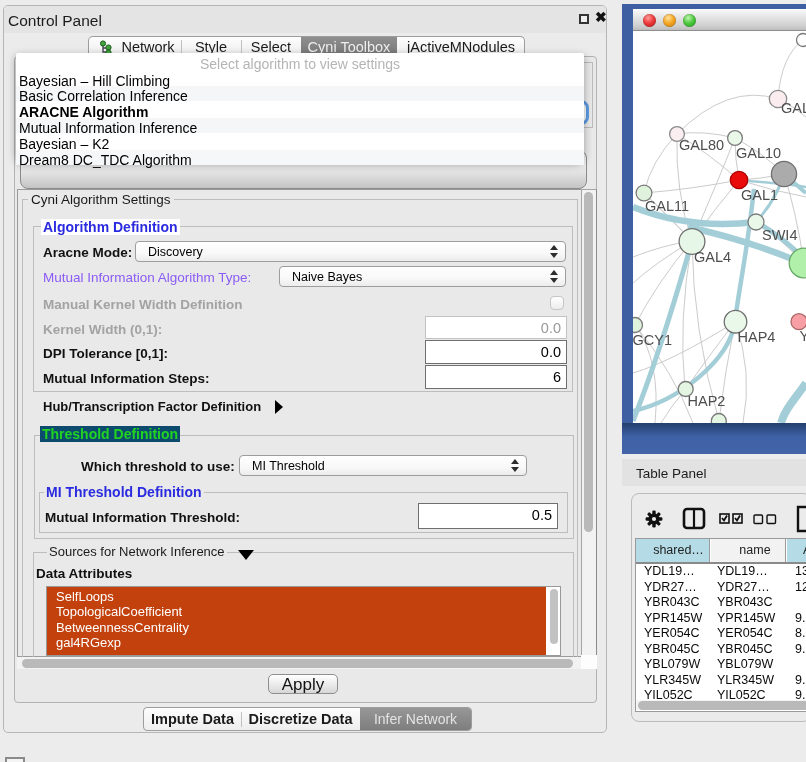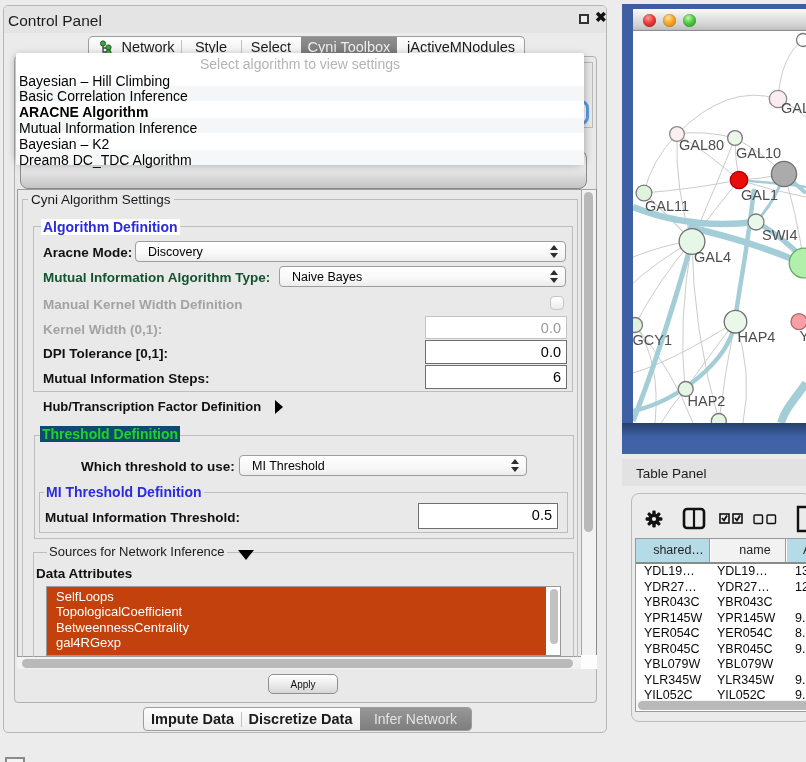--- a/index.html
+++ b/index.html
@@ -68,21 +68,21 @@
     <div class="abs" style="left:33px; top:226px; width:540px; height:166px; border:1px solid #bdbdbd;"></div>
     <div class="lbl" style="left:41px; top:219px; font-size:14px; font-weight:bold; color:#2a2ae0; background:#ffffff; padding:0 2px;">Algorithm Definition</div>
 
     <div class="lbl" style="left:43px; top:245px; font-size:13.5px; font-weight:bold; color:#111;">Aracne Mode:</div>
     <div class="abs combo" style="left:135px; top:241px; width:431px; height:21px;">
         <span>Discovery</span>
         <i class="ua"></i>
         <i class="da"></i>
       </div>
 
-    <div class="lbl" style="left:43px; top:270px; font-size:13.5px; font-weight:bold; color:#14532d;">Mutual Information Algorithm Type:</div>
+    <div class="lbl" style="left:43px; top:270px; font-size:13.5px; font-weight:normal; color:#8b5cf6;">Mutual Information Algorithm Type:</div>
     <div class="abs combo" style="left:279px; top:266px; width:287px; height:21px;">
         <span>Naive Bayes</span>
         <i class="ua"></i>
         <i class="da"></i>
       </div>
 
     <div class="lbl" style="left:43px; top:297px; font-size:13.5px; font-weight:bold; color:#a3a3a3;">Manual Kernel Width Definition</div>
     <div class="abs" style="left:550px; top:296px; width:14px; height:14px; border:1px solid #c6c6c6; border-radius:4px; background:linear-gradient(#fff,#ececec);"></div>
 
     <div class="lbl" style="left:43px; top:322px; font-size:13.5px; font-weight:bold; color:#a3a3a3;">Kernel Width (0,1):</div>
@@ -116,21 +116,21 @@
     <div class="abs" style="left:33px; top:552px; width:541px; height:105px; border:1px solid #bdbdbd; border-bottom:none;"></div>
     <div class="lbl" style="left:47px; top:544px; font-size:13px; color:#1a1a1a; background:#e9e9e9; padding:0 2px;">Sources for Network Inference</div>
     <div class="abs" style="left:238px; top:550px; width:0; height:0; border-top:10px solid #000; border-left:8.5px solid transparent; border-right:8.5px solid transparent;"></div>
 
     <div class="lbl" style="left:36px; top:566px; font-size:13.5px; font-weight:bold; color:#111;">Data Attributes</div>
 
     <div class="abs" style="left:46px; top:586px; width:515px; height:70px; background:#fff; border:1px solid #999;"></div>
     <div class="abs" style="left:47px; top:587px; width:499px; height:68px; background:#c2410c; color:#fff; font-size:13px; line-height:15.35px; padding:2px 0 0 9px;">SelfLoops<br>TopologicalCoefficient<br>BetweennessCentrality<br>gal4RGexp</div>
     <div class="abs" style="left:550px; top:589px; width:8px; height:55px; background:#c2c2c2; border-radius:4px;"></div>
 
-    <div class="abs" style="left:268px; top:674px; width:70px; height:20px; background:linear-gradient(#ffffff,#e8e8e8 60%,#d6d6d6); border:1px solid #8f8f8f; border-radius:5px; text-align:center; font-size:10px; color:#111; line-height:19px;">Apply</div>
+    <div class="abs" style="left:268px; top:674px; width:70px; height:20px; background:linear-gradient(#ffffff,#e8e8e8 60%,#d6d6d6); border:1px solid #8f8f8f; border-radius:5px; text-align:center; font-size:17px; color:#111; line-height:19px;">Apply</div>
 
     <div class="abs" id="bottabs" style="left:143px; top:707px; width:329px; height:24px; background:linear-gradient(#fdfdfd,#eeeeee); border:1px solid #9d9d9d; border-radius:4px;">
       <div class="tab" style="left:0; width:97px; height:22px; line-height:22px; font-weight:bold; font-size:14.5px;">Impute Data</div>
       <div class="tsep" style="left:97px; top:4px;"></div>
       <div class="tab" style="left:97px; width:119px; height:22px; line-height:22px; font-weight:bold; font-size:14.5px;">Discretize Data</div>
       <div class="tab" style="left:216px; width:111px; height:22px; line-height:22px; font-size:14px; background:linear-gradient(#979797,#7e7e7e); color:#e3e3e3; border-radius:0 3px 3px 0;">Infer Network</div>
     </div>
   </div>
 
   <div class="abs" id="popup" style="left:16px; top:53px; width:568px; height:108px; background:#fff; border-radius:2px 2px 8px 8px; box-shadow:0 3px 8px rgba(0,0,0,0.35);">

